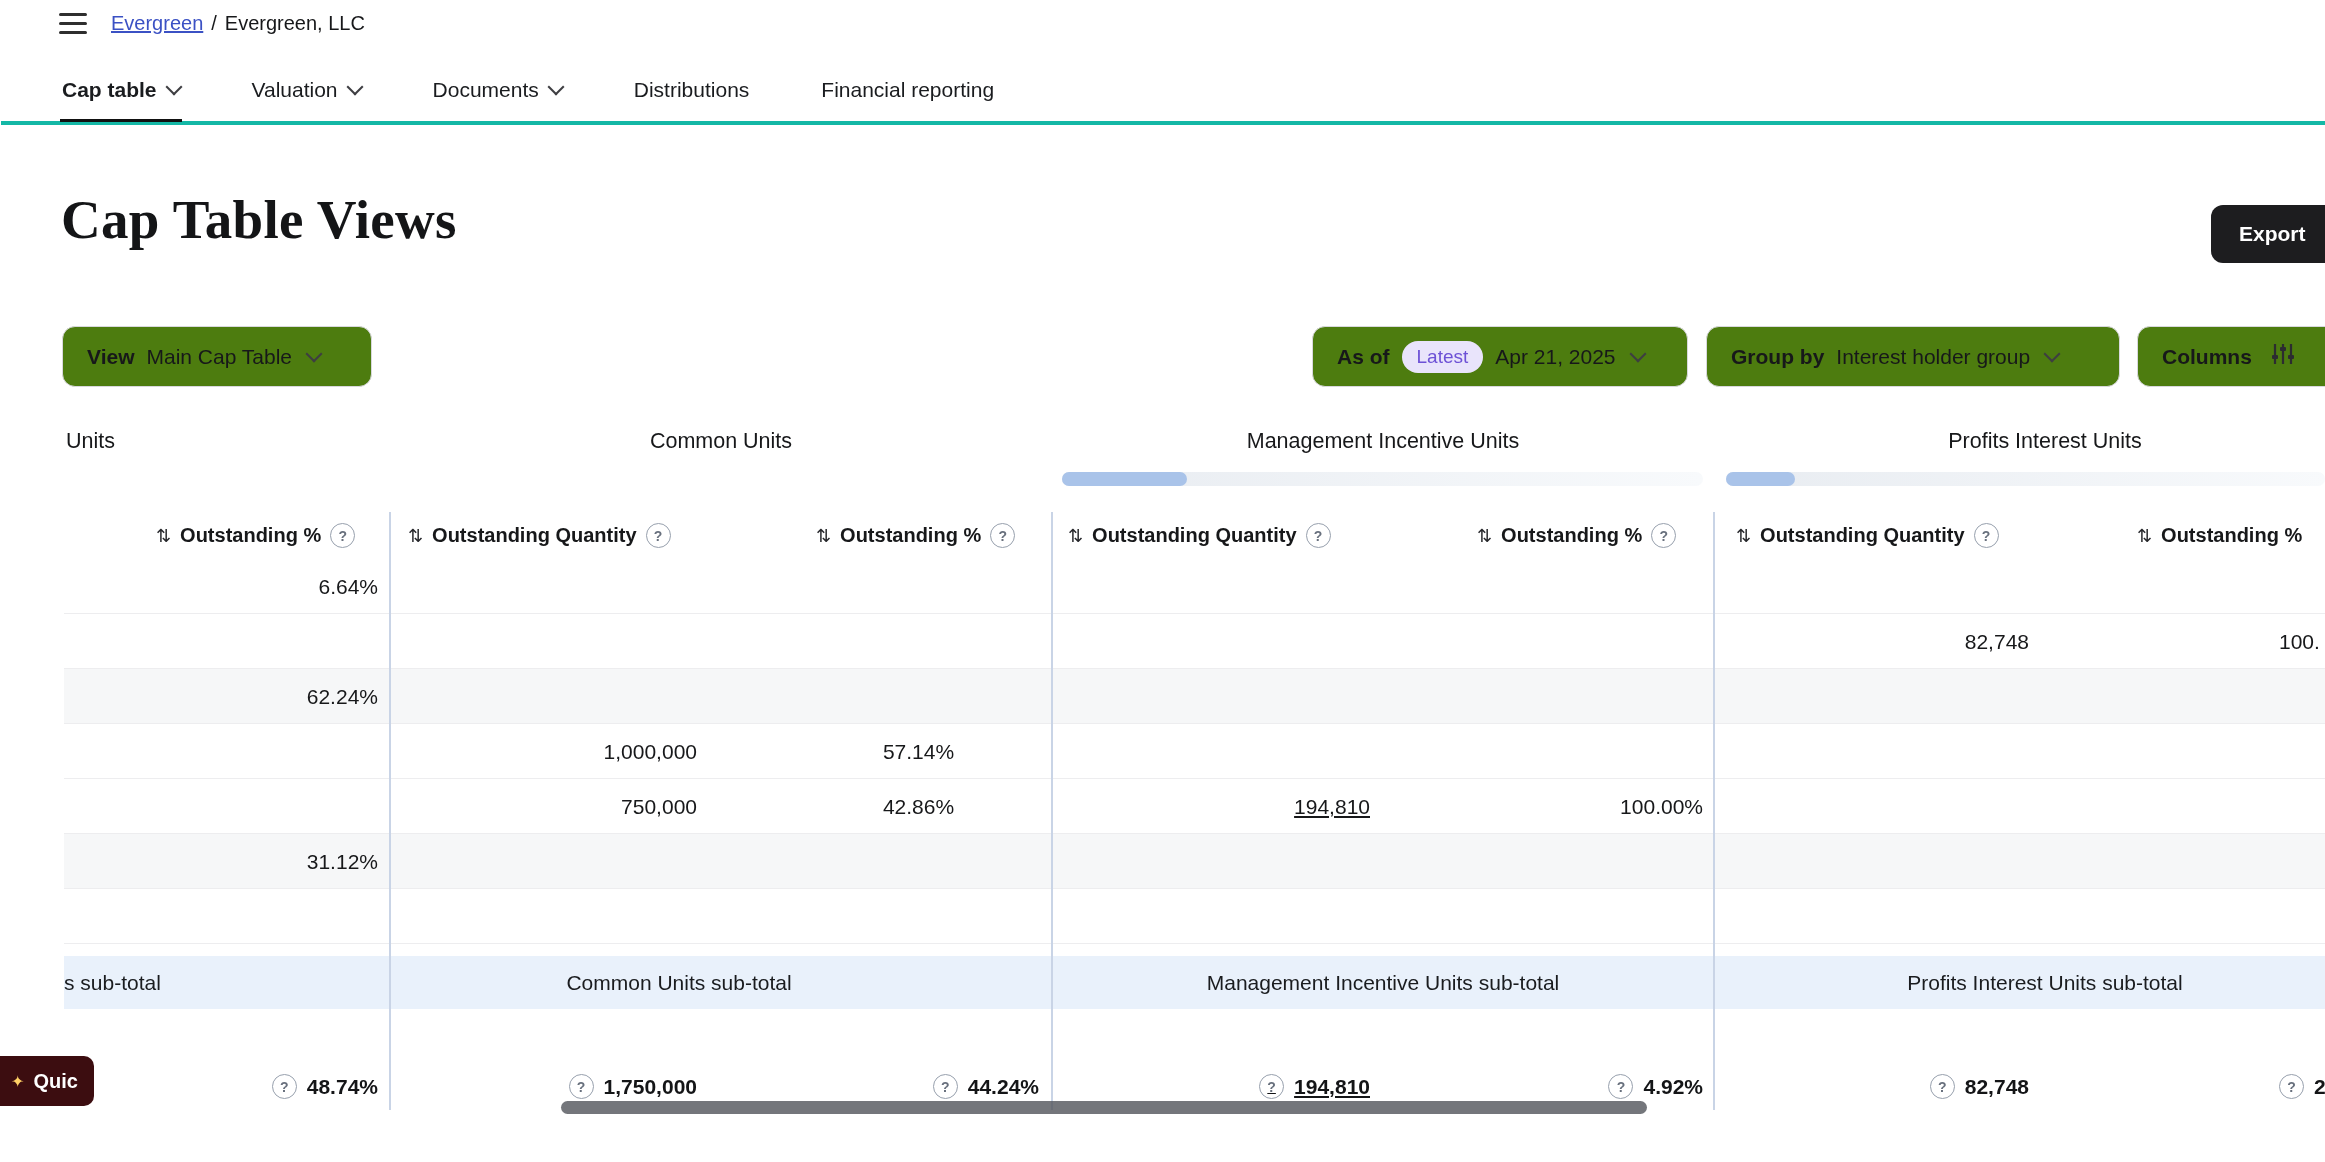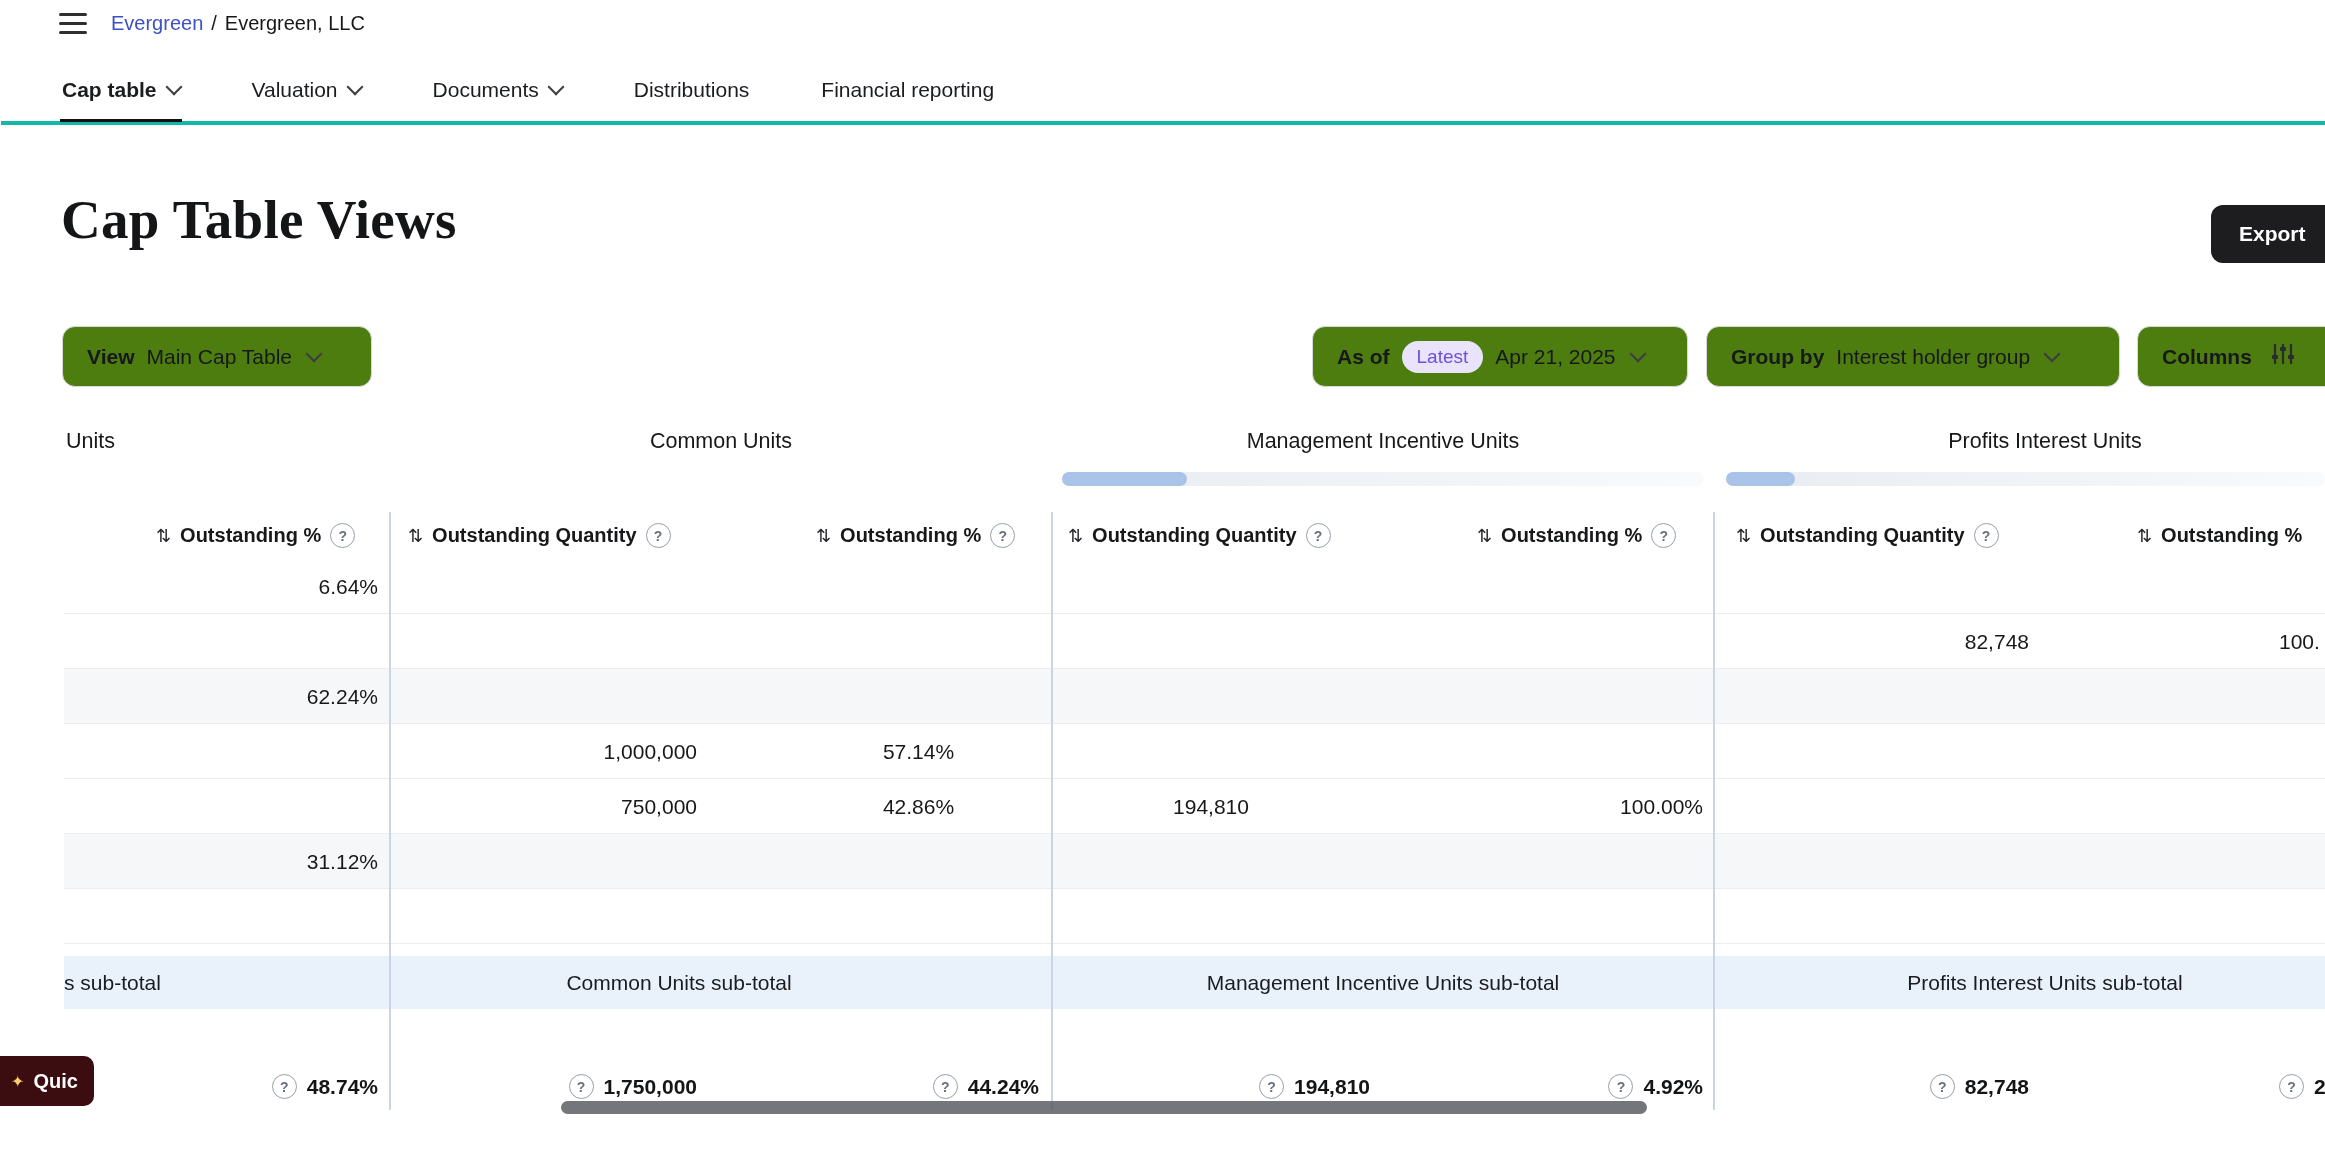--- a/index.html
+++ b/index.html
@@ -7,21 +7,21 @@
     width:2325px;height:1162px;position:relative;overflow:hidden;
     background:#ffffff;color:#17181a;
     font-family:"Liberation Sans",sans-serif;
     -webkit-font-smoothing:antialiased;
   }
   
   .topbar{position:absolute;left:59px;top:12px;display:flex;align-items:center;gap:24px;}
   .burger{width:28px;display:flex;flex-direction:column;gap:6px;cursor:pointer;}
   .burger span{display:block;height:3px;background:#2e2e2e;border-radius:2px;}
   .crumbs{font-size:20px;display:flex;gap:8px;align-items:center;}
-  .crumb-link{color:#3b51c4;cursor:pointer;}
+  .crumb-link{color:#3b51c4;text-decoration:underline;cursor:pointer;}
   .crumb-cur{color:#17181a;}
   
   .tabs{position:absolute;left:1px;top:58px;width:2325px;height:67px;box-sizing:border-box;
         border-bottom:4px solid #14b8a6;display:flex;align-items:center;padding-left:61px;gap:72px;}
   .tab{font-size:21px;height:100%;display:flex;align-items:center;gap:11px;position:relative;cursor:pointer;color:#1a1c1f;}
   .tab.active{font-weight:700;}
   .tab.active::after{content:"";position:absolute;left:-2px;right:-2px;bottom:-1px;height:3.5px;background:#111;}
   .chev{width:10px;height:10px;border-right:2.2px solid #3e3e42;border-bottom:2.2px solid #3e3e42;
         display:inline-block;transform:rotate(45deg);margin-top:-6px;}
   
@@ -63,21 +63,21 @@
   .q{width:23px;height:23px;min-width:23px;border:1.7px solid #97a0ad;border-radius:50%;color:#68707d;
      font-size:14px;font-weight:700;display:inline-flex;align-items:center;justify-content:center;cursor:pointer;}
   .trow{position:absolute;left:0;width:2400px;height:55px;background:#fff;border-bottom:1px solid #ededef;box-sizing:border-box;}
   .trow.shaded{background:#f6f7f8;}
   .r0{top:134px;} .r1{top:189px;} .r2{top:244px;} .r3{top:299px;} .r4{top:354px;} .r5{top:409px;} .r6{top:464px;}
   .spacer-row{position:absolute;left:0;top:519px;width:2400px;height:12px;background:#fff;}
   .cell{position:absolute;top:0;height:55px;line-height:55px;font-size:21px;color:#17181a;}
   .v1{left:60px;width:254px;text-align:right;}
   .v2{left:326px;width:307px;text-align:right;}
   .v3{left:734px;width:241px;text-align:center;}
-  .v4{left:988px;width:318px;text-align:center;}
+  .v4{left:988px;width:318px;text-align:right;text-decoration:underline;}
   .v5{left:1395px;width:244px;text-align:right;}
   .v6{left:1650px;width:315px;text-align:right;}
   .v7{left:2215px;width:200px;text-align:left;}
   .subrow{position:absolute;left:0;top:531px;width:2400px;height:53px;background:#e9f1fb;}
   .slabel{position:absolute;top:0;height:53px;line-height:53px;font-size:21px;font-weight:500;color:#1a1c1f;}
   .sl0{left:0;} .sl1{left:326px;width:578px;text-align:center;} .sl2{left:988px;width:662px;text-align:center;} .sl3{left:1650px;width:662px;text-align:center;}
   .gaprow{position:absolute;left:0;top:584px;width:2400px;height:50px;background:#fff;}
   .totrow{position:absolute;left:0;top:634px;width:2400px;height:55px;background:#fff;}
   .tcell{position:absolute;top:0;height:55px;display:flex;align-items:center;justify-content:flex-end;gap:10px;
          font-size:21px;font-weight:600;color:#141517;}

